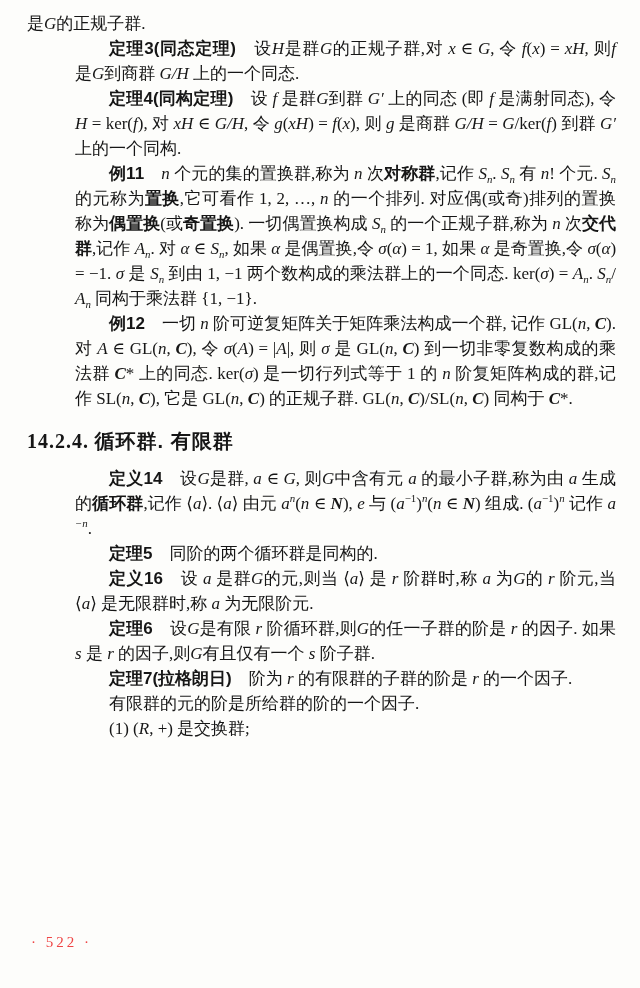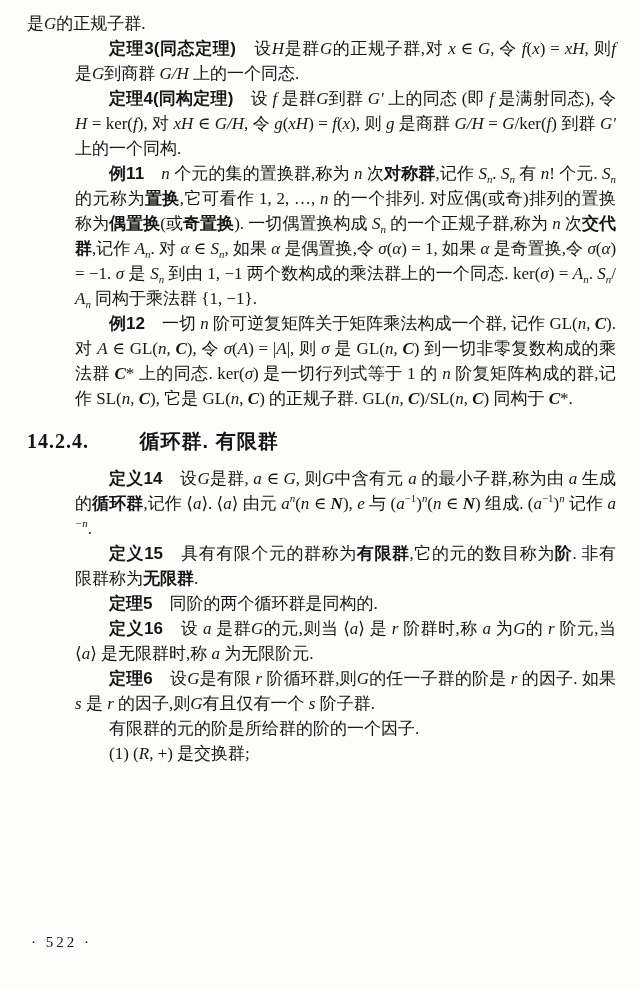--- a/index.html
+++ b/index.html
@@ -36,62 +36,62 @@
     font-weight: 700;
     font-family: "Liberation Sans", "DejaVu Sans", sans-serif;
     text-align: left;
     text-indent: 0;
   }
   .section-number {
     font-family: "Liberation Serif", "DejaVu Serif", serif;
     font-weight: 700;
     letter-spacing: 1px;
   }
-  .section-title { letter-spacing: 1px; margin-left: 45px; }
+  .section-title { letter-spacing: 1px; }
   
   .seg-c { } 
   .seg-b {   
     font-weight: 700;
     font-family: "Liberation Sans", "DejaVu Sans", sans-serif;
   }
   .seg-m { font-style: italic; }                      
   .seg-bm { font-style: italic; font-weight: 700; }   
   .seg-r { }                                          
   sub.seg-m, sub.seg-r, sub.seg-bm { font-size: 64%; line-height: 0; }
   sup.seg-m, sup.seg-r, sup.seg-bm { font-size: 64%; line-height: 0; }
   .page-footer {
     position: absolute;
     left: 31px; top: 934px;
     font-size: 15px;
     letter-spacing: 3px;
-    color: #0f172a;
+    color: #ef4444;
   }
 </style>
 </head>
 <body>
 
 <div class="page">
   <main class="text-column">
 
     <p class="para"><span class="seg-c">是</span><span class="seg-m">G</span><span class="seg-c">的正规子群.</span></p>
     <p class="para indent"><span class="seg-b">定理3(同态定理)</span><span class="seg-c">　设</span><span class="seg-m">H</span><span class="seg-c">是群</span><span class="seg-m">G</span><span class="seg-c">的正规子群,对 </span><span class="seg-m">x</span><span class="seg-r"> ∈ </span><span class="seg-m">G</span><span class="seg-c">, 令 </span><span class="seg-m">f</span><span class="seg-r">(</span><span class="seg-m">x</span><span class="seg-r">) = </span><span class="seg-m">xH</span><span class="seg-c">, 则</span><span class="seg-m">f</span><span class="seg-c"> 是</span><span class="seg-m">G</span><span class="seg-c">到商群 </span><span class="seg-m">G/H</span><span class="seg-c"> 上的一个同态.</span></p>
     <p class="para indent"><span class="seg-b">定理4(同构定理)</span><span class="seg-c">　设 </span><span class="seg-m">f</span><span class="seg-c"> 是群</span><span class="seg-m">G</span><span class="seg-c">到群 </span><span class="seg-m">G′</span><span class="seg-c"> 上的同态 (即 </span><span class="seg-m">f</span><span class="seg-c"> 是满射同态), 令 </span><span class="seg-m">H</span><span class="seg-r"> = ker(</span><span class="seg-m">f</span><span class="seg-r">), 对 </span><span class="seg-m">xH</span><span class="seg-r"> ∈ </span><span class="seg-m">G/H</span><span class="seg-c">, 令 </span><span class="seg-m">g</span><span class="seg-r">(</span><span class="seg-m">xH</span><span class="seg-r">) = </span><span class="seg-m">f</span><span class="seg-r">(</span><span class="seg-m">x</span><span class="seg-r">), 则 </span><span class="seg-m">g</span><span class="seg-c"> 是商群 </span><span class="seg-m">G/H</span><span class="seg-r"> = </span><span class="seg-m">G</span><span class="seg-r">/ker(</span><span class="seg-m">f</span><span class="seg-r">) </span><span class="seg-c">到群 </span><span class="seg-m">G′</span><span class="seg-c"> 上的一个同构.</span></p>
     <p class="para indent"><span class="seg-b">例11</span><span class="seg-c">　</span><span class="seg-m">n</span><span class="seg-c"> 个元的集的置换群,称为 </span><span class="seg-m">n</span><span class="seg-c"> 次</span><span class="seg-b">对称群</span><span class="seg-c">,记作 </span><span class="seg-m">S</span><sub class="seg-m">n</sub><span class="seg-r">. </span><span class="seg-m">S</span><sub class="seg-m">n</sub><span class="seg-c"> 有 </span><span class="seg-m">n</span><span class="seg-c">! 个元. </span><span class="seg-m">S</span><sub class="seg-m">n</sub><span class="seg-c"> 的元称为</span><span class="seg-b">置换</span><span class="seg-c">,它可看作 1, 2, …, </span><span class="seg-m">n</span><span class="seg-c"> 的一个排列. 对应偶(或奇)排列的置换称为</span><span class="seg-b">偶置换</span><span class="seg-c">(或</span><span class="seg-b">奇置换</span><span class="seg-c">). 一切偶置换构成 </span><span class="seg-m">S</span><sub class="seg-m">n</sub><span class="seg-c"> 的一个正规子群,称为 </span><span class="seg-m">n</span><span class="seg-c"> 次</span><span class="seg-b">交代群</span><span class="seg-c">,记作 </span><span class="seg-m">A</span><sub class="seg-m">n</sub><span class="seg-c">. 对 </span><span class="seg-m">α</span><span class="seg-r"> ∈ </span><span class="seg-m">S</span><sub class="seg-m">n</sub><span class="seg-c">, 如果 </span><span class="seg-m">α</span><span class="seg-c"> 是偶置换,令 </span><span class="seg-m">σ</span><span class="seg-r">(</span><span class="seg-m">α</span><span class="seg-r">) = 1, </span><span class="seg-c">如果 </span><span class="seg-m">α</span><span class="seg-c"> 是奇置换,令 </span><span class="seg-m">σ</span><span class="seg-r">(</span><span class="seg-m">α</span><span class="seg-r">) = −1. </span><span class="seg-m">σ</span><span class="seg-c"> 是 </span><span class="seg-m">S</span><sub class="seg-m">n</sub><span class="seg-c"> 到由 1, −1 两个数构成的乘法群上的一个同态. ker(</span><span class="seg-m">σ</span><span class="seg-r">) = </span><span class="seg-m">A</span><sub class="seg-m">n</sub><span class="seg-r">. </span><span class="seg-m">S</span><sub class="seg-m">n</sub><span class="seg-r">/</span><span class="seg-m">A</span><sub class="seg-m">n</sub><span class="seg-c"> 同构于乘法群 {1, −1}.</span></p>
     <p class="para indent"><span class="seg-b">例12</span><span class="seg-c">　一切 </span><span class="seg-m">n</span><span class="seg-c"> 阶可逆复矩阵关于矩阵乘法构成一个群, 记作 GL(</span><span class="seg-m">n</span><span class="seg-r">, </span><span class="seg-bm">C</span><span class="seg-c">). 对 </span><span class="seg-m">A</span><span class="seg-r"> ∈ GL(</span><span class="seg-m">n</span><span class="seg-r">, </span><span class="seg-bm">C</span><span class="seg-r">), 令 </span><span class="seg-m">σ</span><span class="seg-r">(</span><span class="seg-m">A</span><span class="seg-r">) = |</span><span class="seg-m">A</span><span class="seg-r">|, 则 </span><span class="seg-m">σ</span><span class="seg-c"> 是 GL(</span><span class="seg-m">n</span><span class="seg-r">, </span><span class="seg-bm">C</span><span class="seg-c">) 到一切非零复数构成的乘法群 </span><span class="seg-bm">C</span><span class="seg-r">* 上的同态. ker(</span><span class="seg-m">σ</span><span class="seg-c">) 是一切行列式等于 1 的 </span><span class="seg-m">n</span><span class="seg-c"> 阶复矩阵构成的群,记作 SL(</span><span class="seg-m">n</span><span class="seg-r">, </span><span class="seg-bm">C</span><span class="seg-r">), 它是 GL(</span><span class="seg-m">n</span><span class="seg-r">, </span><span class="seg-bm">C</span><span class="seg-c">) 的正规子群. GL(</span><span class="seg-m">n</span><span class="seg-r">, </span><span class="seg-bm">C</span><span class="seg-r">)/SL(</span><span class="seg-m">n</span><span class="seg-r">, </span><span class="seg-bm">C</span><span class="seg-r">) 同构于 </span><span class="seg-bm">C</span><span class="seg-r">*.</span></p>
 
     <h2 class="section-heading">
       <span class="section-number">14.2.4.</span>
       <span class="section-title">循环群. 有限群</span>
     </h2>
 
     <p class="para indent"><span class="seg-b">定义14</span><span class="seg-c">　设</span><span class="seg-m">G</span><span class="seg-c">是群, </span><span class="seg-m">a</span><span class="seg-r"> ∈ </span><span class="seg-m">G</span><span class="seg-c">, 则</span><span class="seg-m">G</span><span class="seg-c">中含有元 </span><span class="seg-m">a</span><span class="seg-c"> 的最小子群,称为由 </span><span class="seg-m">a</span><span class="seg-c"> 生成的</span><span class="seg-b">循环群</span><span class="seg-c">,记作 ⟨</span><span class="seg-m">a</span><span class="seg-r">⟩. ⟨</span><span class="seg-m">a</span><span class="seg-r">⟩ 由元 </span><span class="seg-m">a</span><sup class="seg-m">n</sup><span class="seg-r">(</span><span class="seg-m">n</span><span class="seg-r"> ∈ </span><span class="seg-bm">N</span><span class="seg-r">), </span><span class="seg-m">e</span><span class="seg-c"> 与 (</span><span class="seg-m">a</span><sup class="seg-r">−1</sup><span class="seg-r">)</span><sup class="seg-m">n</sup><span class="seg-r">(</span><span class="seg-m">n</span><span class="seg-r"> ∈ </span><span class="seg-bm">N</span><span class="seg-r">) 组成. (</span><span class="seg-m">a</span><sup class="seg-r">−1</sup><span class="seg-r">)</span><sup class="seg-m">n</sup><span class="seg-c"> 记作 </span><span class="seg-m">a</span><sup class="seg-m">−n</sup><span class="seg-r">.</span></p>
-    <p class="para indent"><span class="seg-b">定义15</span><span class="seg-c">　具有有限个元的群称为</span><span class="seg-b">有限群</span><span class="seg-c">,它的元的数目称为</span><span class="seg-b">阶</span><span class="seg-c">. 非有限群称为</span><span class="seg-b">无限群</span><span class="seg-c">.</span></p>
     <p class="para indent"><span class="seg-b">定理5</span><span class="seg-c">　同阶的两个循环群是同构的.</span></p>
     <p class="para indent"><span class="seg-b">定义16</span><span class="seg-c">　设 </span><span class="seg-m">a</span><span class="seg-c"> 是群</span><span class="seg-m">G</span><span class="seg-c">的元,则当 ⟨</span><span class="seg-m">a</span><span class="seg-r">⟩ 是 </span><span class="seg-m">r</span><span class="seg-c"> 阶群时,称 </span><span class="seg-m">a</span><span class="seg-c"> 为</span><span class="seg-m">G</span><span class="seg-c">的 </span><span class="seg-m">r</span><span class="seg-c"> 阶元,当 ⟨</span><span class="seg-m">a</span><span class="seg-r">⟩ 是无限群时,称 </span><span class="seg-m">a</span><span class="seg-c"> 为无限阶元.</span></p>
     <p class="para indent"><span class="seg-b">定理6</span><span class="seg-c">　设</span><span class="seg-m">G</span><span class="seg-c">是有限 </span><span class="seg-m">r</span><span class="seg-c"> 阶循环群,则</span><span class="seg-m">G</span><span class="seg-c">的任一子群的阶是 </span><span class="seg-m">r</span><span class="seg-c"> 的因子. 如果 </span><span class="seg-m">s</span><span class="seg-c"> 是 </span><span class="seg-m">r</span><span class="seg-c"> 的因子,则</span><span class="seg-m">G</span><span class="seg-c">有且仅有一个 </span><span class="seg-m">s</span><span class="seg-c"> 阶子群.</span></p>
+    <p class="para indent"><span class="seg-b">定理7(拉格朗日)</span><span class="seg-c">　阶为 </span><span class="seg-m">r</span><span class="seg-c"> 的有限群的子群的阶是 </span><span class="seg-m">r</span><span class="seg-c"> 的一个因子.</span></p>
     <p class="para indent"><span class="seg-c">有限群的元的阶是所给群的阶的一个因子.</span></p>
 
 
     <p class="para indent"><span class="seg-c">(1) (</span><span class="seg-m">R</span><span class="seg-c">, +) 是交换群;</span></p>
 
   </main>
 
   <footer class="page-footer">
     <span>· 522 ·</span>
   </footer>

